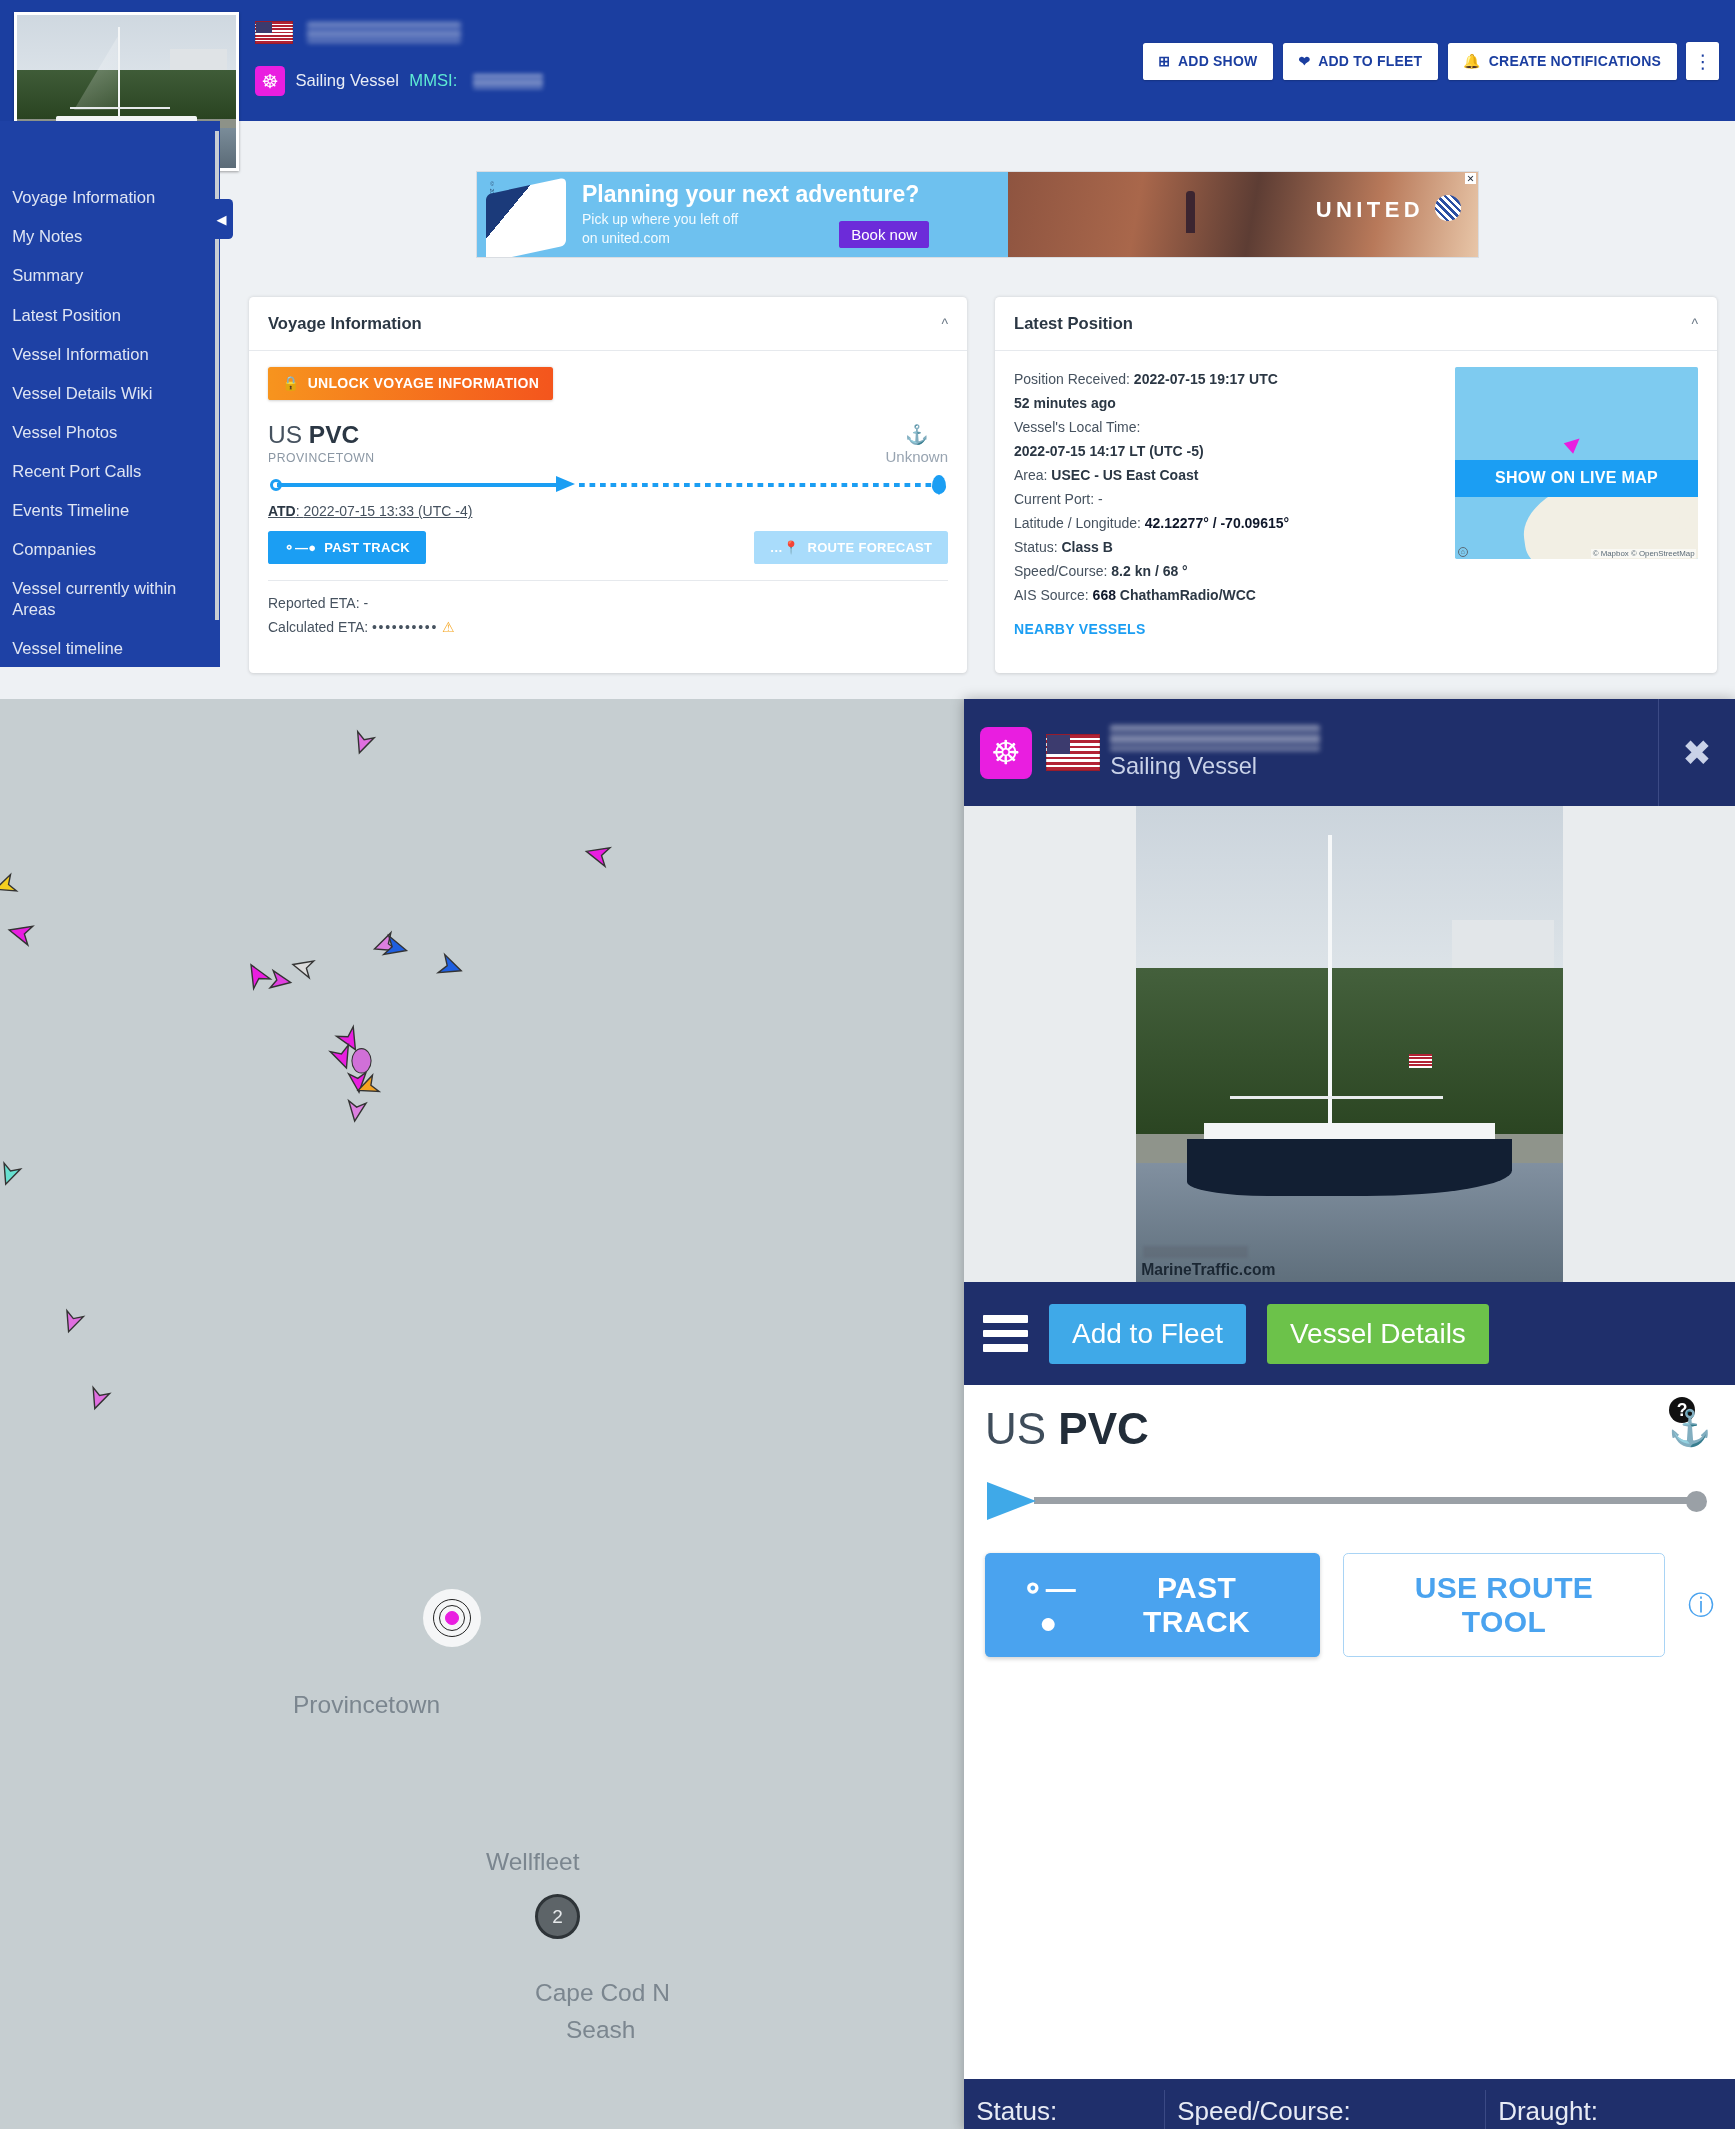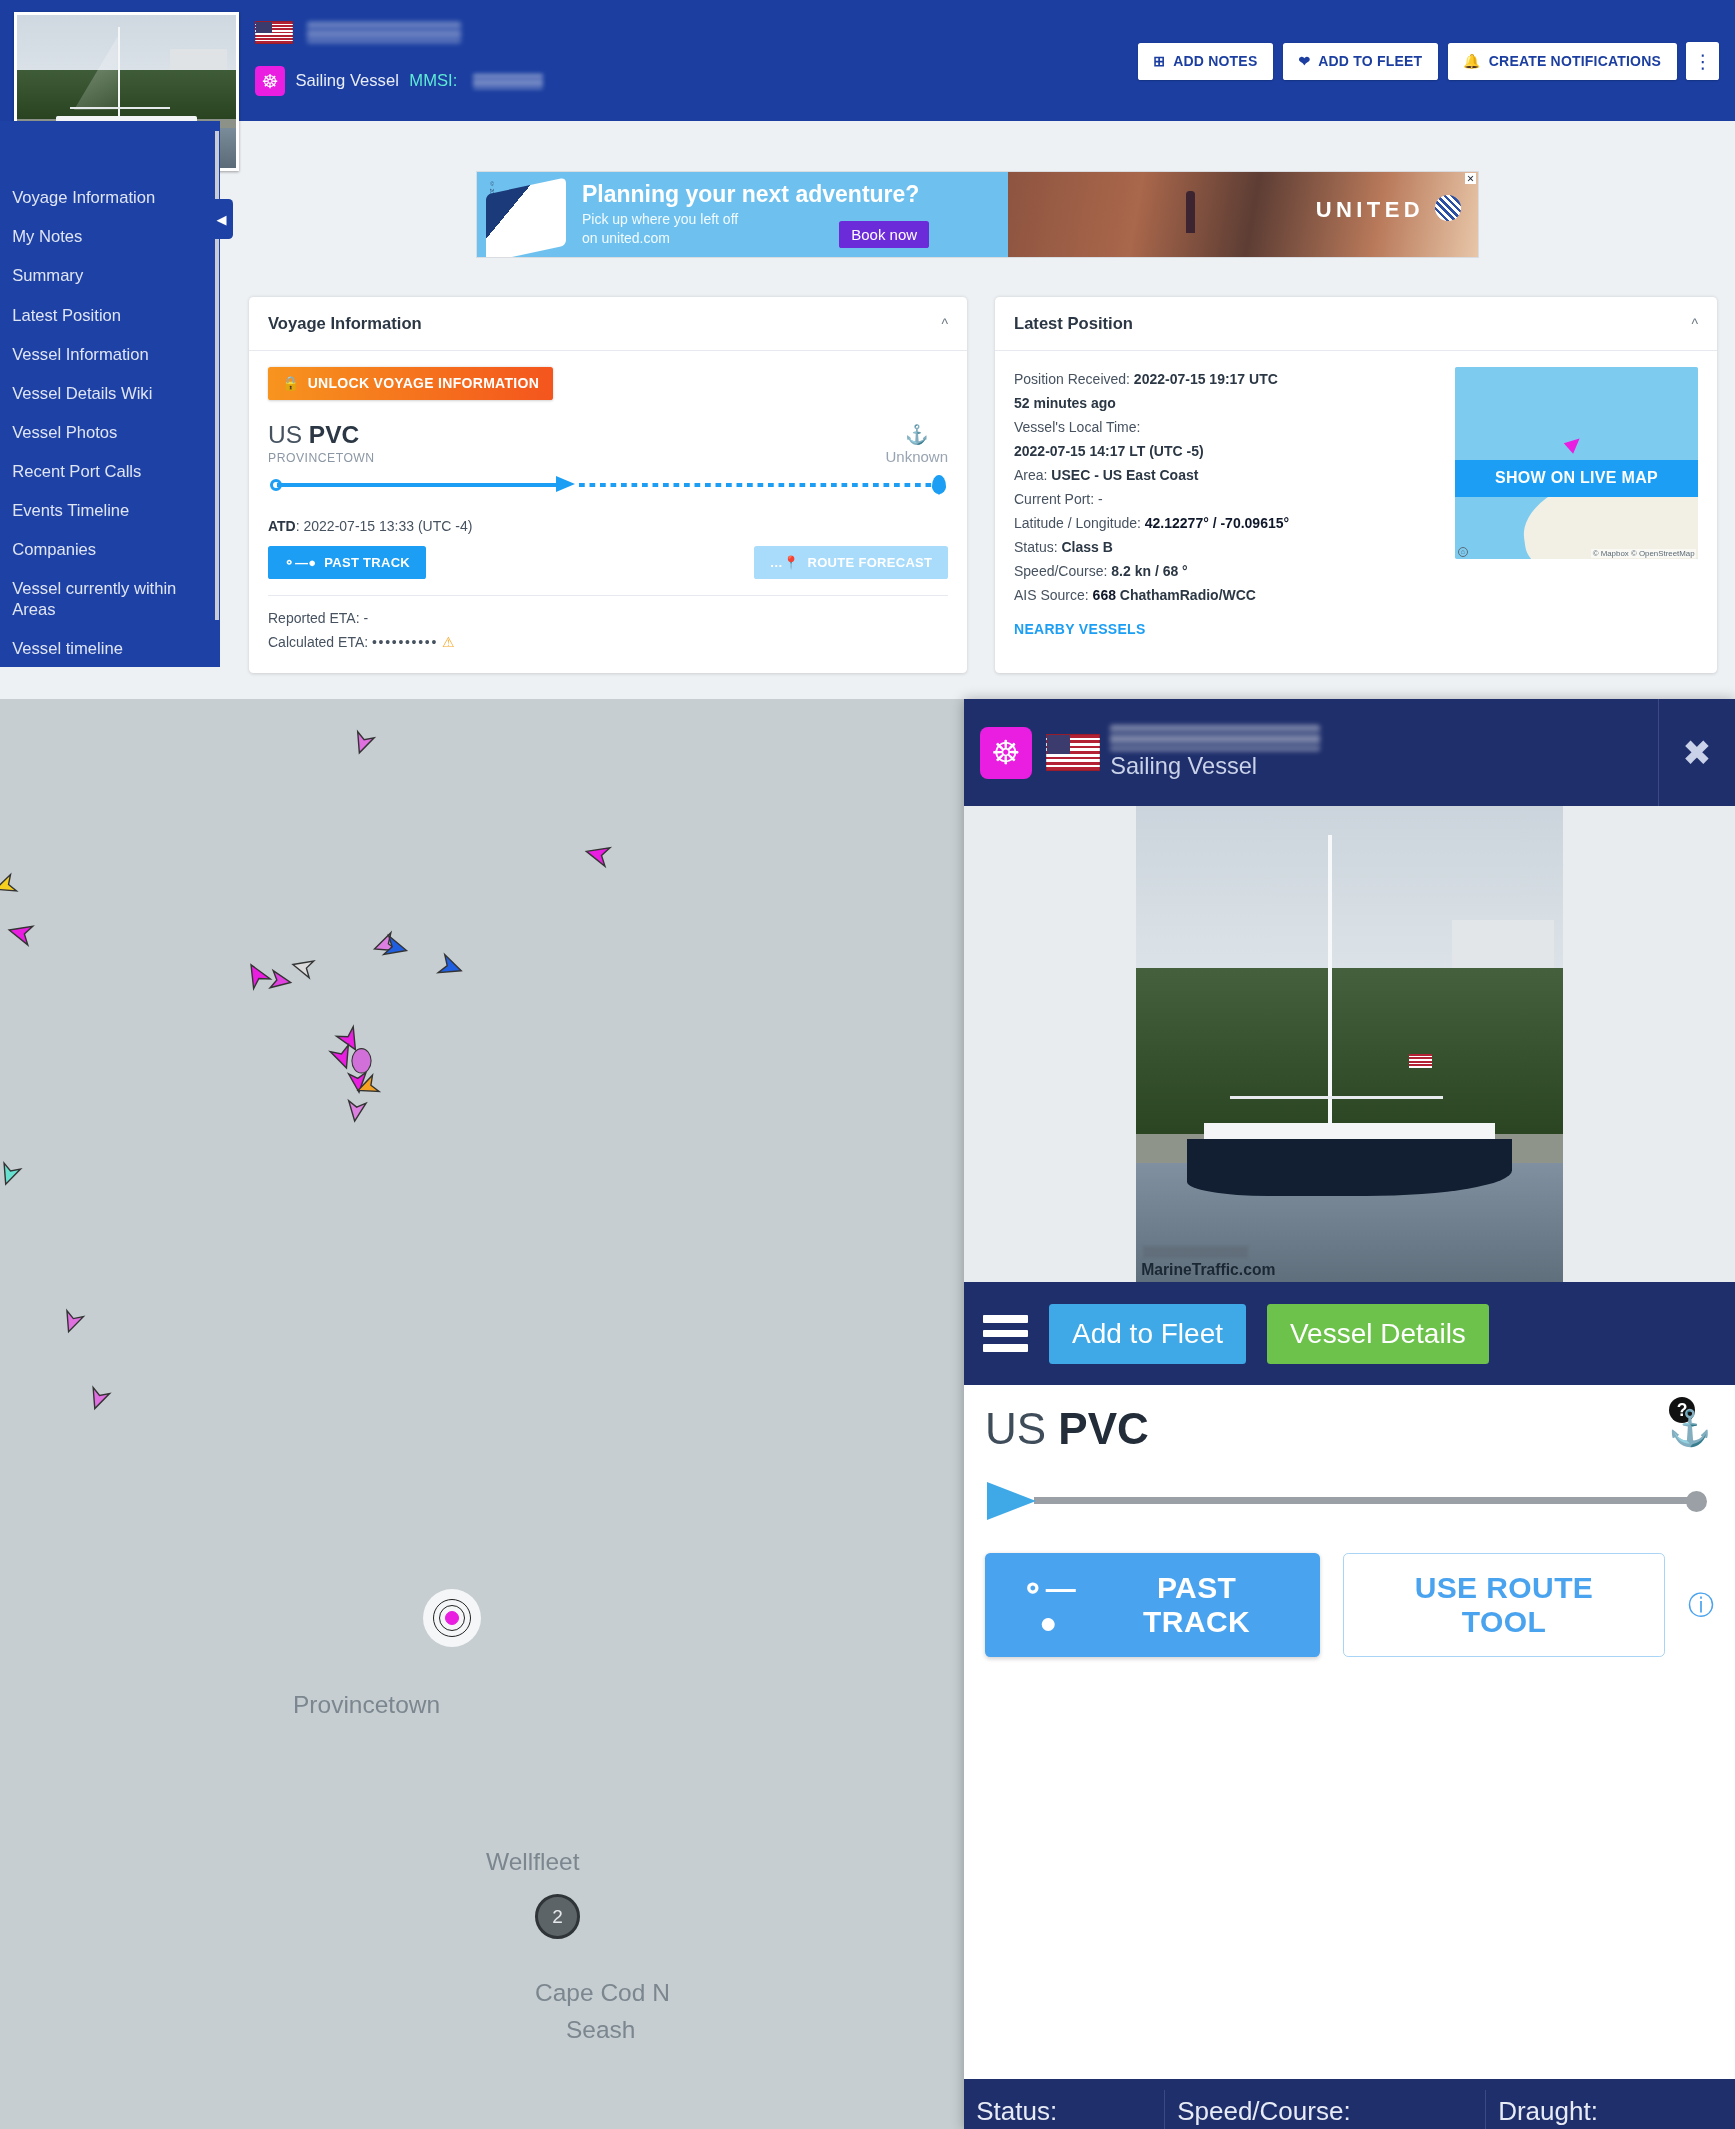--- a/index.html
+++ b/index.html
@@ -139,21 +139,21 @@
   .pg-dot-start { position:absolute; left:1.7px; top:3.5px; width:12.2px; height:12.2px; border-radius:50%; background:#fff; border:3.5px solid #1b9ef3; }
   .pg-arrow { position:absolute; left:288px; top:0.9px; width:0;height:0;
               border-top: 8.7px solid transparent; border-bottom: 8.7px solid transparent; border-left: 19px solid #1b9ef3; }
   .pg-line-dot { position:absolute; left:311px; top: 7.9px; height:3.5px; right: 15.7px;
     background-image: linear-gradient(90deg,#1b9ef3 55%, rgba(0,0,0,0) 0);
     background-size: 10.5px 3.5px; background-repeat: repeat-x; }
   .pg-pin { position:absolute; right: 1.7px; top: 0px; width: 14px; height: 19px; background:#1b9ef3;
             border-radius: 50% 50% 50% 50% / 60% 60% 40% 40%; }
   .pg-pin::after { content:""; position:absolute; left:50%; top:60%; transform: translateX(-50%);
                    border-left:7px solid transparent; border-right:7px solid transparent; border-top:8.7px solid #1b9ef3; }
-  .atd-line { font-size: 14px; color:#46525f; margin-top: 24px; }
+  .atd-line { font-size: 14px; color:#46525f; margin-top: 9px; text-decoration: underline; }
   .atd-line b { color:#2b3744; }
 
   .btn-row { display:flex; justify-content:space-between; margin-top: 12.2px; }
   .btn-past {
     background:#1b9ef3; color:#fff; border:none; border-radius:2.6px; cursor:pointer;
     font-size: 13px; font-weight:bold; letter-spacing:0.3px; padding: 8.7px 15.7px; display:flex; align-items:center; gap:7.9px;
   }
   .btn-route {
     background:#a9dcfb; color:#fff; border:none; border-radius:2.6px; cursor:pointer;
     font-size: 13px; font-weight:bold; letter-spacing:0.3px; padding: 8.7px 15.7px; display:flex; align-items:center; gap:7.9px;
@@ -301,21 +301,21 @@
       <div class="header-sub">
         <span class="wheel-badge">☸</span>
         <span class="subtype">Sailing Vessel</span>
         <span class="mmsi-label">MMSI:</span>
         <span class="mmsi-blur"></span>
       </div>
 
       <div class="topbar-actions">
         <button class="tb-btn">
           <span class="tb-ico">⊞</span>
-          <span>ADD NOTES</span>
+          <span>ADD SHOW</span>
         </button>
         <button class="tb-btn">
           <span class="tb-ico">❤</span>
           <span>ADD TO FLEET</span>
         </button>
         <button class="tb-btn">
           <span class="tb-ico">🔔</span>
           <span>CREATE NOTIFICATIONS</span>
         </button>
         <div class="tb-kebab">⋮</div>

